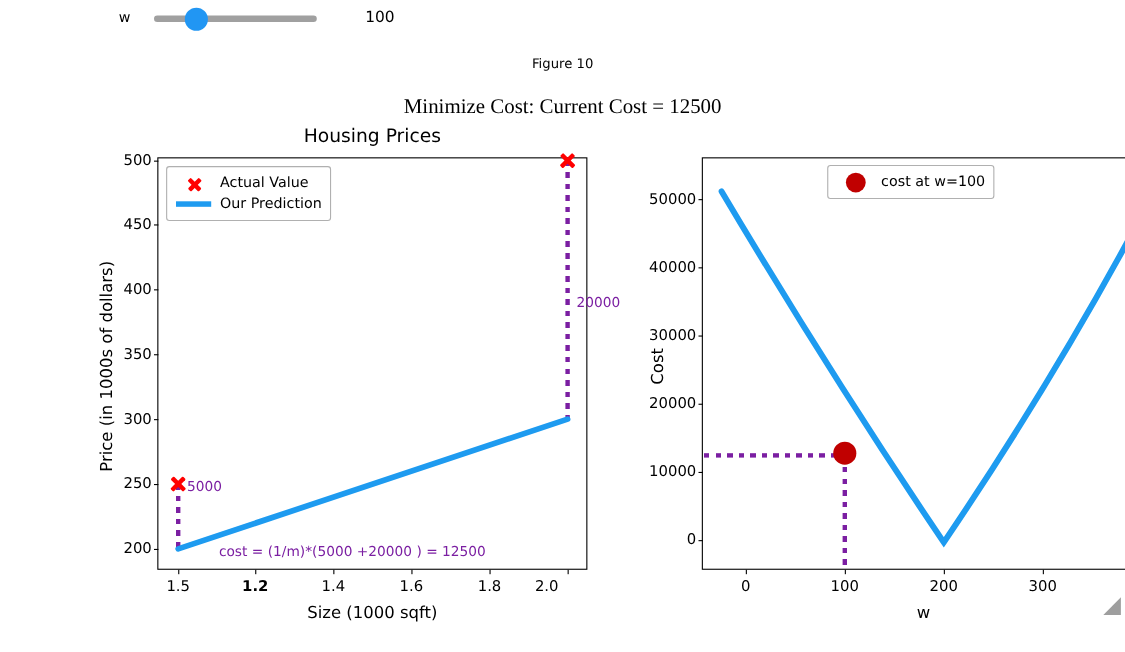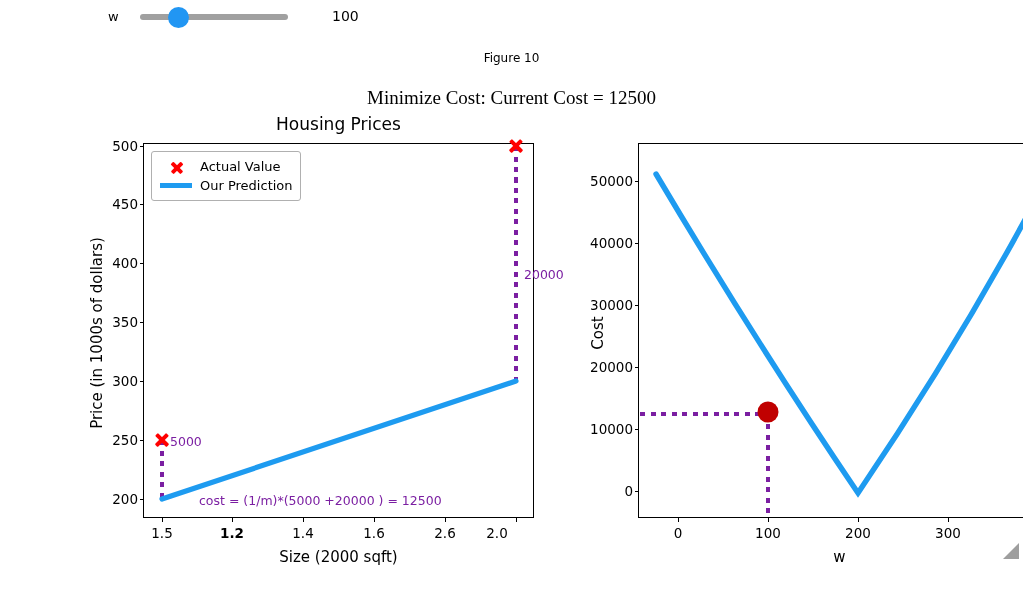--- a/index.html
+++ b/index.html
@@ -270,31 +270,31 @@
   <div class="tickmark-y" style="left:-4px; top:237px;"></div>
   <div class="tickmark-y" style="left:-4px; top:178px;"></div>
   <div class="tickmark-y" style="left:-4px; top:119px;"></div>
   <div class="tickmark-y" style="left:-4px; top:60px;"></div>
   <div class="tickmark-y" style="left:-4px; top:2px;"></div>
 
   <div class="tick-x" style="left:18px; top:381px;">1.5</div>
   <div class="tick-x" style="left:88px; top:381px;font-weight:bold;">1.2</div>
   <div class="tick-x" style="left:159px; top:381px;">1.4</div>
   <div class="tick-x" style="left:230px; top:381px;">1.6</div>
-  <div class="tick-x" style="left:301px; top:381px;">2.6</div>
+  <div class="tick-x" style="left:301px; top:381px;">1.8</div>
   <div class="tick-x" style="left:353px; top:381px;">2.0</div>
 
   <div class="tickmark-x" style="left:18px; top:374px;"></div>
   <div class="tickmark-x" style="left:88px; top:374px;"></div>
   <div class="tickmark-x" style="left:159px; top:374px;"></div>
   <div class="tickmark-x" style="left:230px; top:374px;"></div>
   <div class="tickmark-x" style="left:301px; top:374px;"></div>
   <div class="tickmark-x" style="left:372px; top:374px;"></div>
 
-  <div class="xlabel" style="top:404px;">Size (2000 sqft)</div>
+  <div class="xlabel" style="top:404px;">Size (1000 sqft)</div>
   <div class="ylabel" style="left:-262px; top:180px; width:430px; text-align:center; transform:rotate(-90deg);">Price (in 1000s of dollars)</div>
 
   <div class="vdotted" style="left:18px; top:296px; height:60px;"></div>
   <div class="vdotted" style="left:372px; top:2px; height:234px;"></div>
 
   <svg class="plotline" style="left:0; top:0;" width="391" height="375" viewBox="0 0 391 375">
     <line x1="18" y1="355" x2="372" y2="237" stroke="#1e9bf0" stroke-width="5.2" stroke-linecap="round"></line>
   </svg>
 
   <div class="xmark" style="left:18px; top:296px;"></div>
@@ -350,15 +350,21 @@
 
   <div class="hdotted" style="left:1px; top:268px; width:128px;"></div>
   <div class="vdotted" style="left:129px; top:270px; height:104px;"></div>
 
   <svg class="plotline" style="left:0; top:0;" width="403" height="375" viewBox="0 0 403 375">
     <path d="M 17 30 Q 118 200 219 349 Q 320 200 401 48" fill="none" stroke="#1e9bf0" stroke-width="5.4" stroke-linecap="round"></path>
   </svg>
 
   <div class="reddot" style="left:129px; top:268px;"></div>
 
+  <div class="legend" style="left:113px; top:6px;">
+    <div class="legend-row">
+      <span class="legend-key key-dot"></span>
+      <span class="legend-text">cost at w=100</span>
+    </div>
+  </div>
 </div>
 
 <div id="corner-resize"></div>
 
 </body></html>

